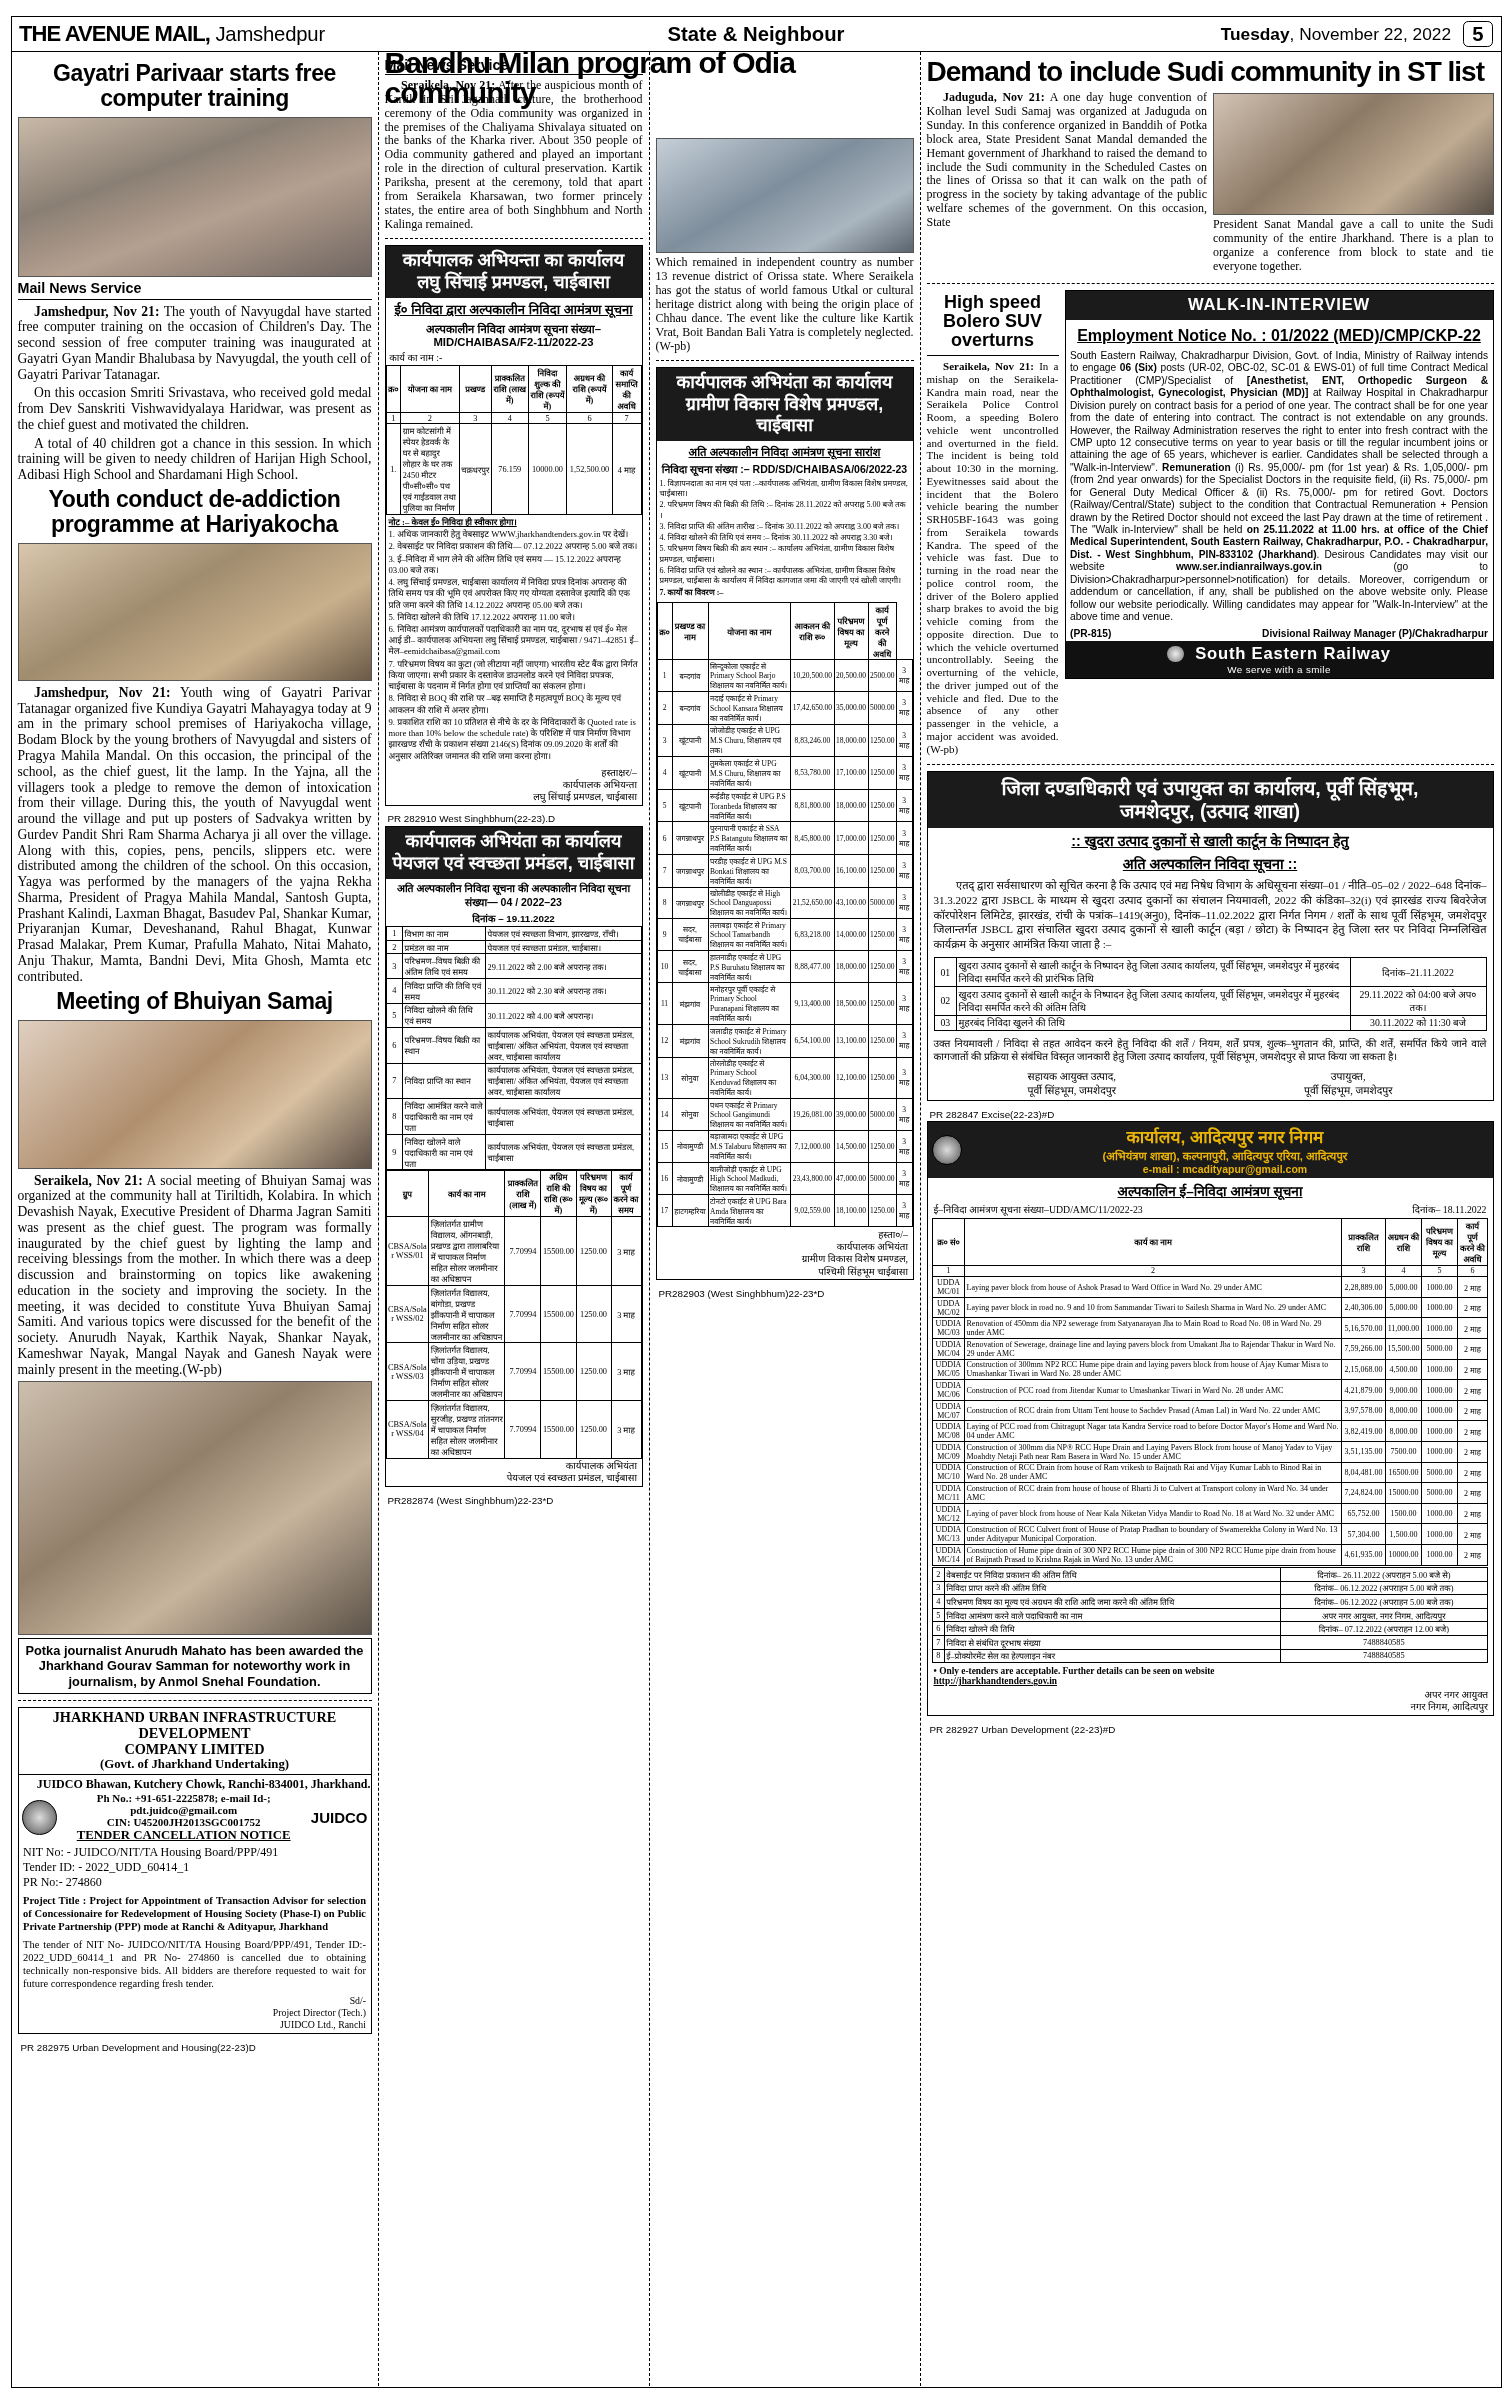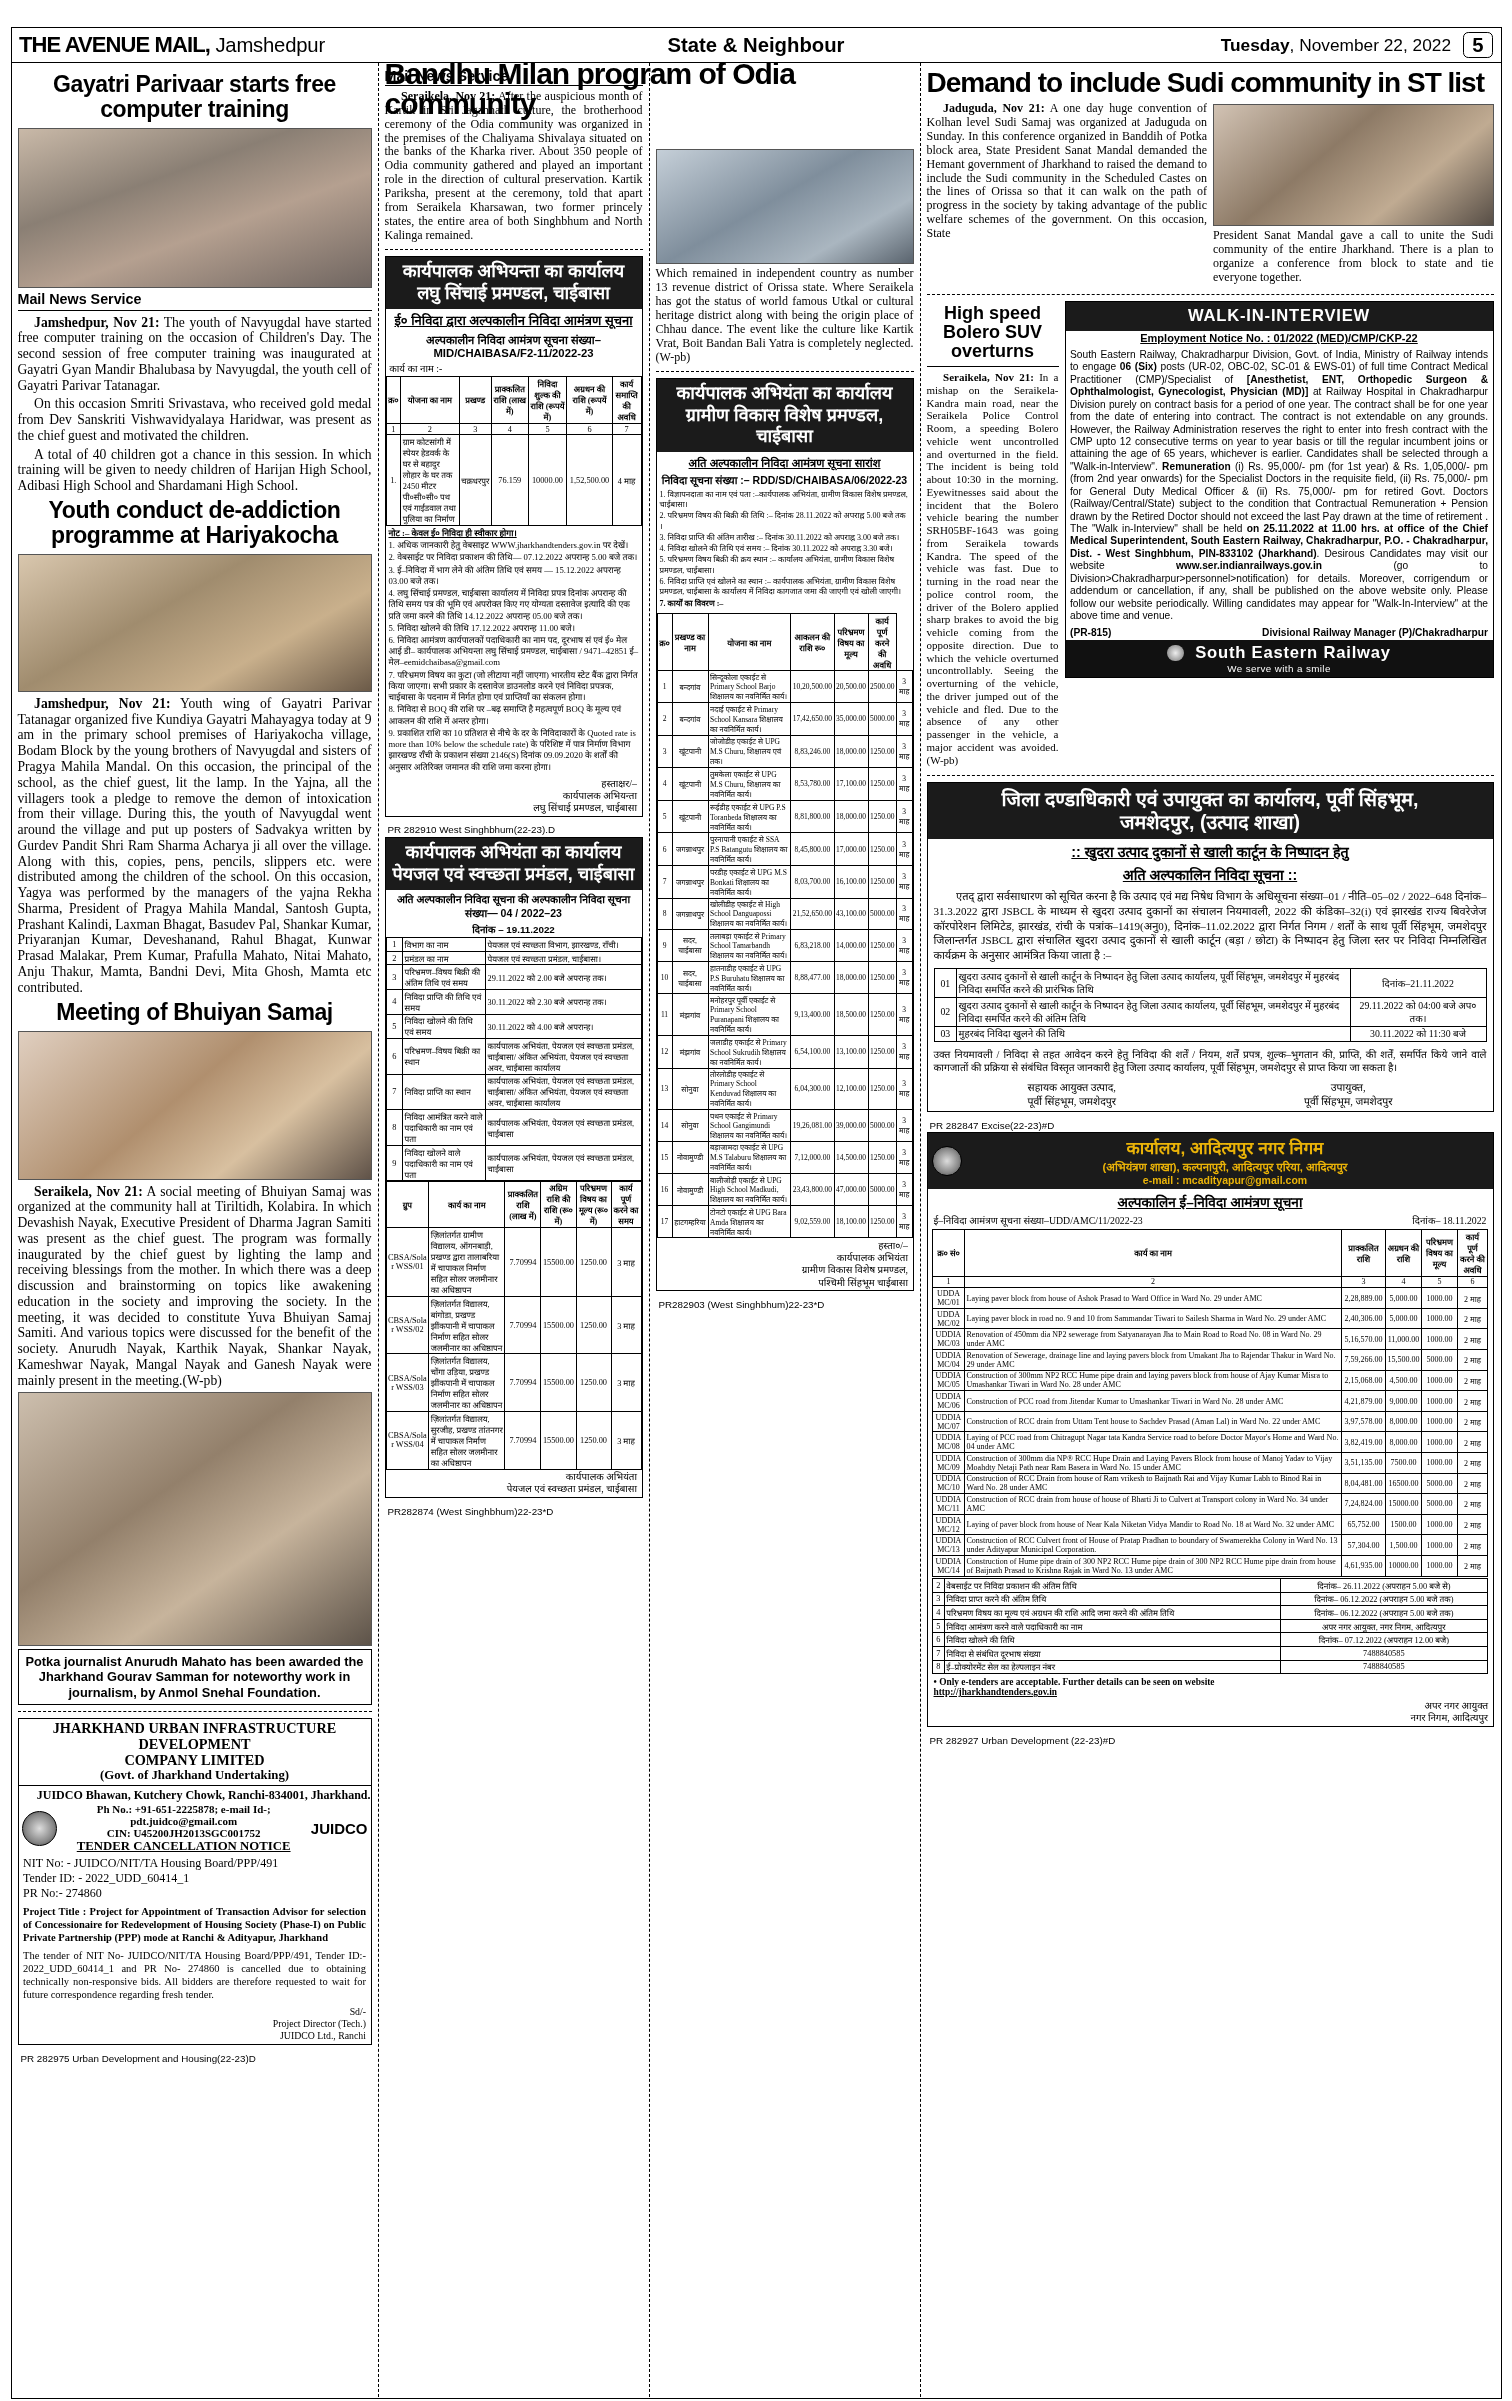--- a/index.html
+++ b/index.html
@@ -6,21 +6,21 @@
   html, body { margin:0; padding:0; }
   body {
     width: 1512px; height: 2401px;
     background: #ffffff;
     font-family: "Liberation Serif", serif;
     color: #000;
     position: relative;
   }
   .page {
     position: absolute;
-    left: 10.5px; top: 27px;
+    left: 10.5px; top: 16px;
     width: 1491px; height: 2372px;
     border: 1.5px solid #000;
     background: #fff;
     padding: 0;
   }
   
   .masthead {
     height: 35px;
     border-bottom: 1.5px solid #000;
     display: flex; align-items: center;
@@ -614,21 +614,21 @@
       <div style="display:flex;gap:6px;align-items:flex-start;">
 
         <div style="width:132px;flex:0 0 auto;">
           <div class="mini-hl">High speed Bolero SUV overturns</div>
           <hr class="hr-s">
           <p class="body-txt ind" style="font-size:11px"><b>Seraikela, Nov 21:</b><span> In a mishap on the Seraikela-Kandra main road, near the Seraikela Police Control Room, a speeding Bolero vehicle went uncontrolled and overturned in the field. The incident is being told about 10:30 in the morning. Eyewitnesses said about the incident that the Bolero vehicle bearing the number SRH05BF-1643 was going from Seraikela towards Kandra. The speed of the vehicle was fast. Due to turning in the road near the police control room, the driver of the Bolero applied sharp brakes to avoid the big vehicle coming from the opposite direction. Due to which the vehicle overturned uncontrollably. Seeing the overturning of the vehicle, the driver jumped out of the vehicle and fled. Due to the absence of any other passenger in the vehicle, a major accident was avoided.(W-pb)</span></p>
         </div>
 
         <div style="flex:1;border:1.5px solid #000;">
           <div class="ad-head-black" style="font-size:16.6px;letter-spacing:0.8px;">WALK-IN-INTERVIEW</div>
-          <div style="text-align:center;font-family:'Liberation Sans',sans-serif;font-weight:bold;font-size:11px;text-decoration:underline;padding:1.5px 2.3px;">Employment Notice No. : 01/2022 (MED)/CMP/CKP-22</div>
+          <div style="text-align:center;font-family:'Liberation Sans',sans-serif;font-weight:bold;font-size:16px;text-decoration:underline;padding:1.5px 2.3px;margin-top:6px;">Employment Notice No. : 01/2022 (MED)/CMP/CKP-22</div>
           <div class="ad-body sans" style="font-size:10.2px;line-height:1.22;">
             <span>South Eastern Railway, Chakradharpur Division, Govt. of India, Ministry of Railway intends to engage </span><b>06 (Six)</b><span> posts (UR-02, OBC-02, SC-01 &amp; EWS-01) of full time Contract Medical Practitioner (CMP)/Specialist of </span><b>[Anesthetist, ENT, Orthopedic Surgeon &amp; Ophthalmologist, Gynecologist, Physician (MD)]</b><span> at Railway Hospital in Chakradharpur Division purely on contract basis for a period of one year. The contract shall be for one year from the date of entering into contract. The contract is not extendable on any grounds. However, the Railway Administration reserves the right to enter into fresh contract with the CMP upto 12 consecutive terms on year to year basis or till the regular incumbent joins or attaining the age of 65 years, whichever is earlier. Candidates shall be selected through a "Walk-in-Interview". </span><b>Remuneration</b><span> (i) Rs. 95,000/- pm (for 1st year) &amp; Rs. 1,05,000/- pm (from 2nd year onwards) for the Specialist Doctors in the requisite field, (ii) Rs. 75,000/- pm for General Duty Medical Officer &amp; (ii) Rs. 75,000/- pm for retired Govt. Doctors (Railway/Central/State) subject to the condition that Contractual Remuneration + Pension drawn by the Retired Doctor should not exceed the last Pay drawn at the time of retirement . The "Walk in-Interview" shall be held </span><b>on 25.11.2022 at 11.00 hrs. at office of the Chief Medical Superintendent, South Eastern Railway, Chakradharpur, P.O. - Chakradharpur, Dist. -  West Singhbhum, PIN-833102 (Jharkhand)</b><span>. Desirous Candidates may visit our website </span><b>www.ser.indianrailways.gov.in</b><span> (go to Division&gt;Chakradharpur&gt;personnel&gt;notification) for details. Moreover, corrigendum or addendum or cancellation, if any, shall be published on the above website only. Please follow our website periodically. Willing candidates may appear for "Walk-In-Interview" at the above time and venue.</span>
           </div>
           <div class="ad-foot" style="font-family:'Liberation Sans',sans-serif;font-size:10.2px;">
             <span>(PR-815)</span>
             <span>Divisional Railway Manager (P)/Chakradharpur</span>
           </div>
           <div class="black-bar">
             <span style="display:inline-block;width:16.6px;height:16.6px;border-radius:50%;background:radial-gradient(circle,#eee,#999 70%,#222);vertical-align:middle;margin-right:6px;"></span>
             <span>South Eastern Railway</span>

